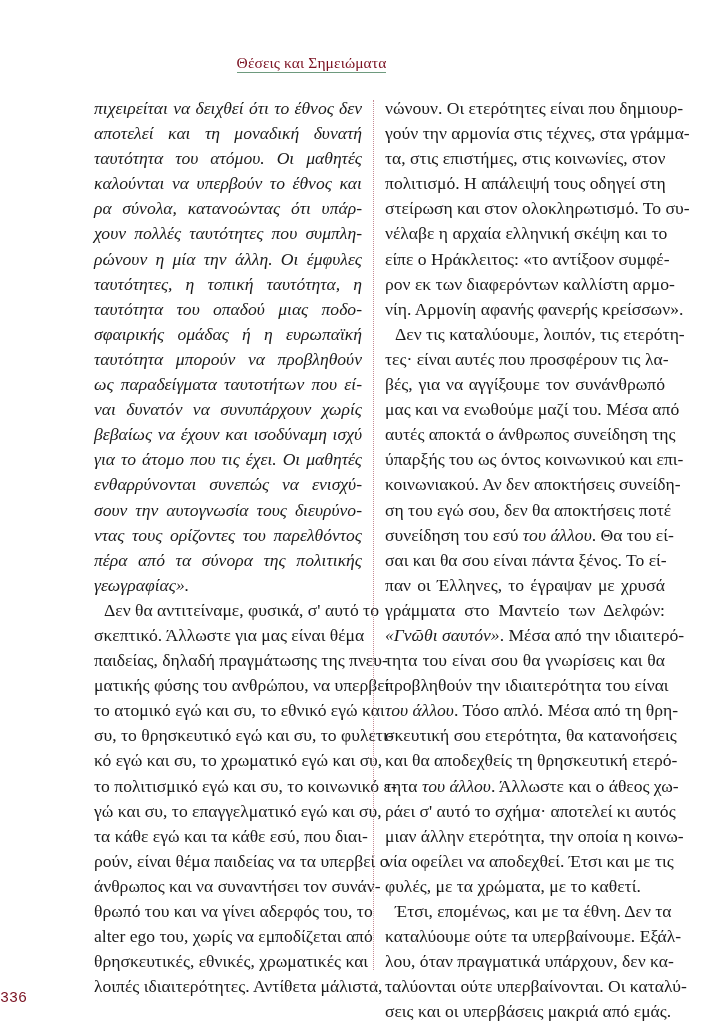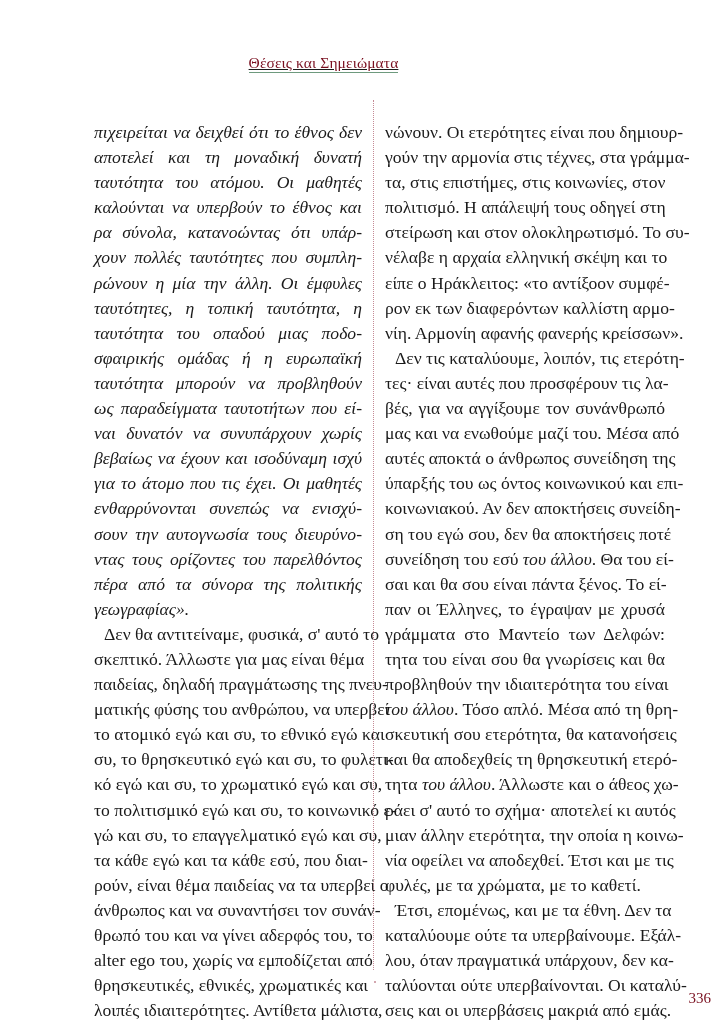--- a/index.html
+++ b/index.html
@@ -1,27 +1,27 @@
 <!DOCTYPE html>
 <html><head>
 <meta charset="utf-8">
 <style>
   html, body { margin: 0; padding: 0; background: #ffffff; }
   body { width: 711px; height: 1024px; position: relative; overflow: hidden; font-family: "Liberation Serif", "DejaVu Serif", serif; color: #1a1a1a; }
-  .running-head { position: absolute; top: 54px; left: 16px; width: 615px; text-align: center; text-decoration: underline; }
+  .running-head { position: absolute; top: 54px; left: 4px; width: 615px; text-align: center; }
   .running-head span { font-size: 15.5px; color: #7a1020; border-bottom: 1.5px solid #6e9a7e; padding-bottom: 1px; letter-spacing: 0.1px; }
-  .col { position: absolute; top: 96px; width: 268px; font-size: 17.6px; line-height: 25.1px; text-align: justify; margin-top: 24px; }
+  .col { position: absolute; top: 96px; width: 268px; font-size: 17.6px; line-height: 25.1px; text-align: justify; }
   .col-left { left: 94px; }
   .col-right { left: 385px; width: 280px; }
   .rule { position: absolute; left: 373px; top: 100px; width: 0; height: 870px; border-left: 1.5px dotted #c58a95; }
   .line { display: block; white-space: nowrap; text-align-last: justify; text-align: justify; }
   .line.last { text-align-last: left; }
   .line.indent-r { padding-left: 10px; }
   .it { font-style: italic; }
-  .folio { position: absolute; top: 990px; left: 0; width: 711px; text-align: right; font-size: 15px; color: #7a1020; }
+  .folio { position: absolute; top: 990px; left: 0; width: 711px; text-align: left; font-size: 15px; color: #7a1020; font-family: Liberation Mono, monospace; }
   .dot-mark { position: absolute; top: 981px; left: 374px; width: 2px; height: 2px; background: #c58a95; border-radius: 1px; }
 </style>
 </head>
 <body>
 
 <div class="running-head">
   <span>Θέσεις και Σημειώματα</span>
 </div>
 
 <div class="col col-left">
@@ -84,20 +84,21 @@
     <span class="line">βές, για να αγγίξουμε τον συνάνθρωπό</span>
     <span class="line">μας και να ενωθούμε μαζί του. Μέσα από</span>
     <span class="line">αυτές αποκτά ο άνθρωπος συνείδηση της</span>
     <span class="line">ύπαρξής του ως όντος κοινωνικού και επι-</span>
     <span class="line">κοινωνιακού. Αν δεν αποκτήσεις συνείδη-</span>
     <span class="line">ση του εγώ σου, δεν θα αποκτήσεις ποτέ</span>
     <span class="line">συνείδηση του εσύ <span class="it">του άλλου</span>. Θα του εί-</span>
     <span class="line">σαι και θα σου είναι πάντα ξένος. Το εί-</span>
     <span class="line">παν οι Έλληνες, το έγραψαν με χρυσά</span>
     <span class="line">γράμματα στο Μαντείο των Δελφών:</span>
+    <span class="line"><span class="it">«Γνῶθι σαυτόν»</span>. Μέσα από την ιδιαιτερό-</span>
     <span class="line">τητα του είναι σου θα γνωρίσεις και θα</span>
     <span class="line">προβληθούν την ιδιαιτερότητα του είναι</span>
     <span class="line"><span class="it">του άλλου</span>. Τόσο απλό. Μέσα από τη θρη-</span>
     <span class="line">σκευτική σου ετερότητα, θα κατανοήσεις</span>
     <span class="line">και θα αποδεχθείς τη θρησκευτική ετερό-</span>
     <span class="line">τητα <span class="it">του άλλου</span>. Άλλωστε και ο άθεος χω-</span>
     <span class="line">ράει σ' αυτό το σχήμα· αποτελεί κι αυτός</span>
     <span class="line">μιαν άλλην ετερότητα, την οποία η κοινω-</span>
     <span class="line">νία οφείλει να αποδεχθεί. Έτσι και με τις</span>
     <span class="line last">φυλές, με τα χρώματα, με το καθετί.</span>

